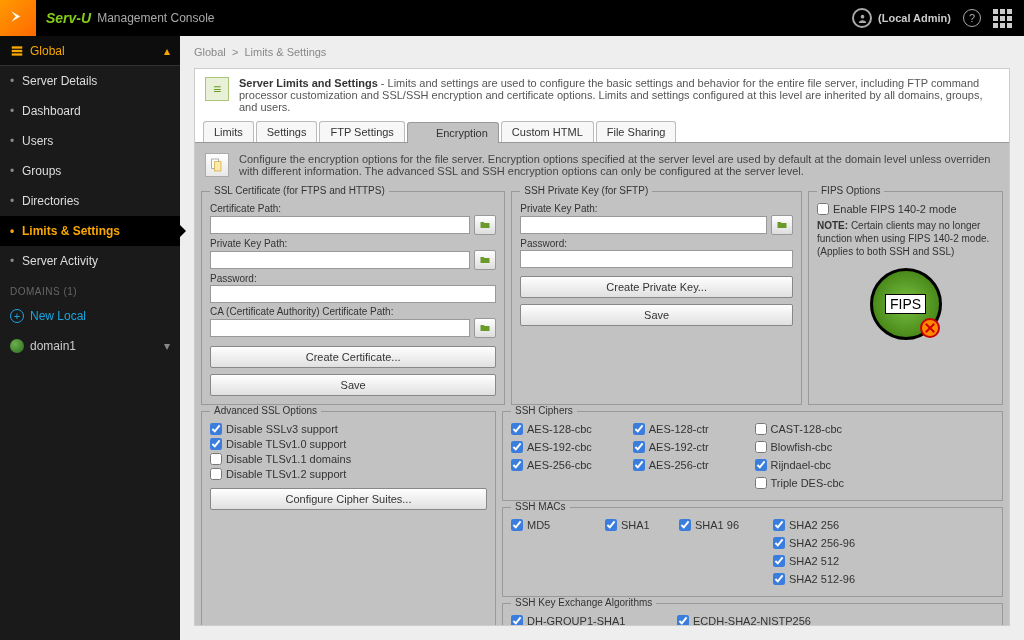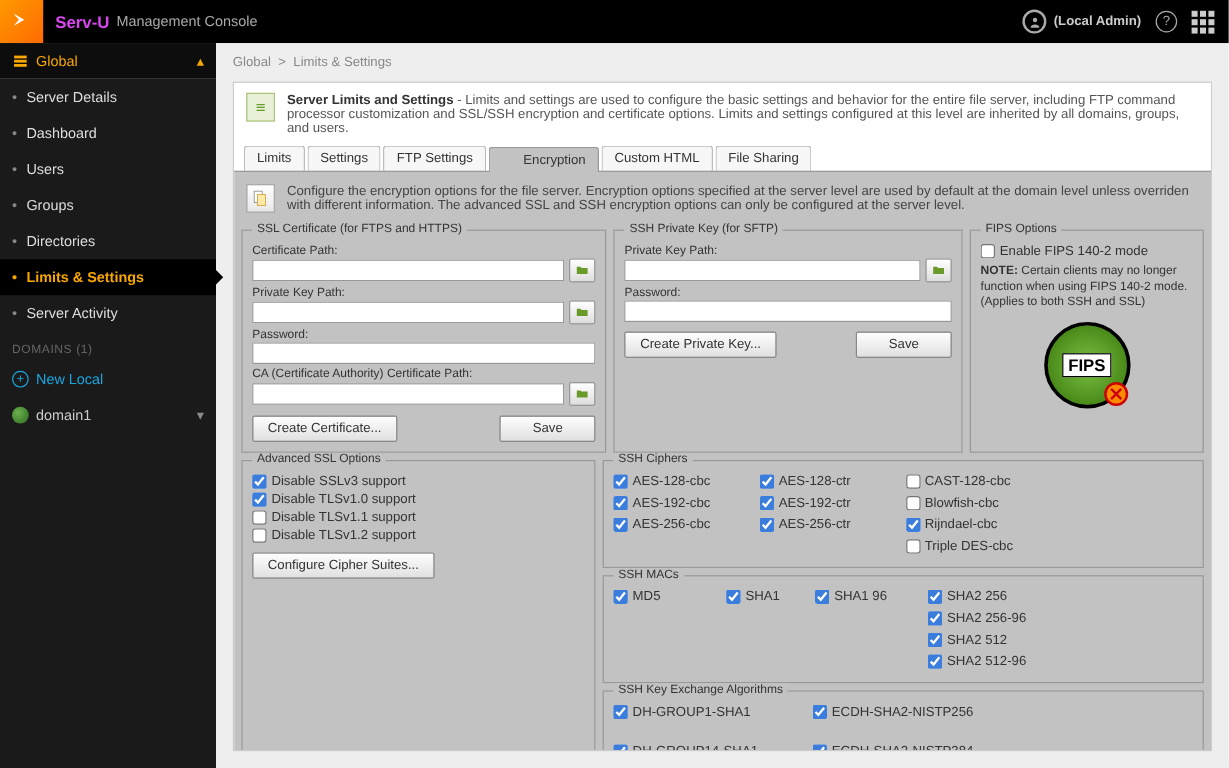--- a/index.html
+++ b/index.html
@@ -1,21 +1,21 @@
 <!DOCTYPE html>
 <html><head>
 <meta charset="utf-8">
 <style>
 * { box-sizing: border-box; margin: 0; padding: 0; font-family: Arial, sans-serif; }
 body { background: #fff; font-size: 11px; color: #333; overflow: hidden; width: 1024px; height: 640px; }
 
 
 .topbar { height: 36px; background: #000; display: flex; align-items: center; color: #ccc; padding: 0 8px 0 0; }
 .topbar .logo { width: 36px; height: 36px; background: linear-gradient(135deg,#ff9a00,#ff6a00); display:flex;align-items:center;justify-content:center; }
-.topbar .brand { font-size: 14px; font-weight: bold; color:#d946ef; margin-left:10px; }
+.topbar .brand { font-size: 14px; font-weight: bold; color:#84cc16; margin-left:10px;font-style:italic; }
 .topbar .sub { font-size: 12px; color:#aaa; margin-left:6px; }
 .topbar .spacer { flex:1; }
 .topbar .usericon { width:20px;height:20px;border:2px solid #aaa;border-radius:50%;display:inline-flex;align-items:center;justify-content:center;margin-right:6px;}
 .topbar .usericon svg { width:11px;height:11px;fill:#aaa;}
 .topbar .userlabel { color:#ccc;font-size:11px;font-weight:bold;}
 .topbar .help { width:18px;height:18px;border:1.5px solid #aaa;border-radius:50%;display:inline-flex;align-items:center;justify-content:center;color:#aaa;margin:0 12px;font-size:11px;}
 .topbar .grid { display:grid;grid-template-columns:repeat(3,5px);grid-template-rows:repeat(3,5px);gap:2px;margin-right:4px;}
 .topbar .grid span{background:#ccc;}
 
 
@@ -52,30 +52,30 @@
 .tab-desc .icon2 { width:24px;height:24px;background:linear-gradient(#fff,#e8e8e8);border:1px solid #aaa;flex-shrink:0;display:flex;align-items:center;justify-content:center;}
 .row2 { display:flex; gap:6px; }
 .groupbox { border:1px solid #999; padding:8px; position:relative; margin-top:6px; }
 .groupbox > legend { position:absolute; top:-7px; left:8px; background:#c2c2c2; padding:0 4px; font-size:10px; color:#333;}
 .fld { font-size:10px; color:#333; margin:3px 0 1px; display:block;}
 .inputrow { display:flex; gap:4px; align-items:center;}
 .input { flex:1; height:18px; background:#fff; border:1px solid #999; }
 .browsebtn { width:22px;height:20px;background:linear-gradient(#fff,#ddd);border:1px solid #999;display:flex;align-items:center;justify-content:center;cursor:pointer; border-radius:2px;}
 .browsebtn svg{width:12px;height:12px;}
 .btn { background:linear-gradient(#fefefe,#e0e0e0); border:1px solid #888; padding:4px 12px; font-size:11px; border-radius:2px; cursor:pointer; min-width:80px; text-align:center;}
-.btnrow { display:flex; gap:6px; margin-top:8px; justify-content:space-between;}
+.btnrow { display:flex; gap:6px; margin-top:8px; justify-content:space-between;flex-direction:column;}
 .btnrow.just-start { justify-content: flex-start; }
 
 .cbx { display:flex; align-items:center; gap:4px; font-size:11px; color:#333; margin:3px 0;}
 .cbx input { width:12px; height:12px; accent-color: #3b7ddd; }
 
 .fips-note { font-size:10px; color:#333; margin-top:4px; line-height:1.3;}
 .fips-badge { margin:10px auto 0; width:72px;height:72px; position:relative;}
 .fips-circle { width:72px;height:72px;border-radius:50%;background:radial-gradient(circle,#7ac142 0%,#4a8a1a 70%);border:3px solid #000;display:flex;align-items:center;justify-content:center;}
-.fips-text { background:#fff; color:#000; font-weight:bold; font-size:14px; padding:1px 4px; border:1px solid #000;}
+.fips-text { background:#fff; color:#000; font-weight:normal; font-size:14px; padding:1px 4px; border:1px solid #000;}
 .fips-x { position:absolute; bottom:2px; right:2px; width:20px;height:20px;border-radius:50%;background:#ff8a00;border:2px solid #c00;}
 .fips-x::before,.fips-x::after{content:"";position:absolute;left:50%;top:50%;width:12px;height:2px;background:#c00;transform-origin:center;}
 .fips-x::before{transform:translate(-50%,-50%) rotate(45deg);}
 .fips-x::after{transform:translate(-50%,-50%) rotate(-45deg);}
 
 .cipher-grid { display:grid; grid-template-columns: repeat(4, 1fr); column-gap: 4px;}
 .cipher-grid3 { display:grid; grid-template-columns: repeat(3, minmax(120px,1fr)); column-gap: 4px; gap: 15px;}
 .mac-grid { display:grid; grid-template-columns: 90px 70px 90px 110px; column-gap:4px; row-gap:0;}
 </style>
 </head>
@@ -261,21 +261,21 @@
                 <label class="cbx">
                   <input type="checkbox" checked="" style="">
                   <span>Disable SSLv3 support</span>
                 </label>
                 <label class="cbx">
                   <input type="checkbox" checked="" style="">
                   <span>Disable TLSv1.0 support</span>
                 </label>
                 <label class="cbx">
                   <input type="checkbox" style="">
-                  <span>Disable TLSv1.1 support</span>
+                  <span>Disable TLSv1.1 domains</span>
                 </label>
                 <label class="cbx">
                   <input type="checkbox" style="">
                   <span>Disable TLSv1.2 support</span>
                 </label>
               </div>
             <div class="btnrow just-start">
                 <div class="btn">Configure Cipher Suites...</div>
               </div>
           </div>

